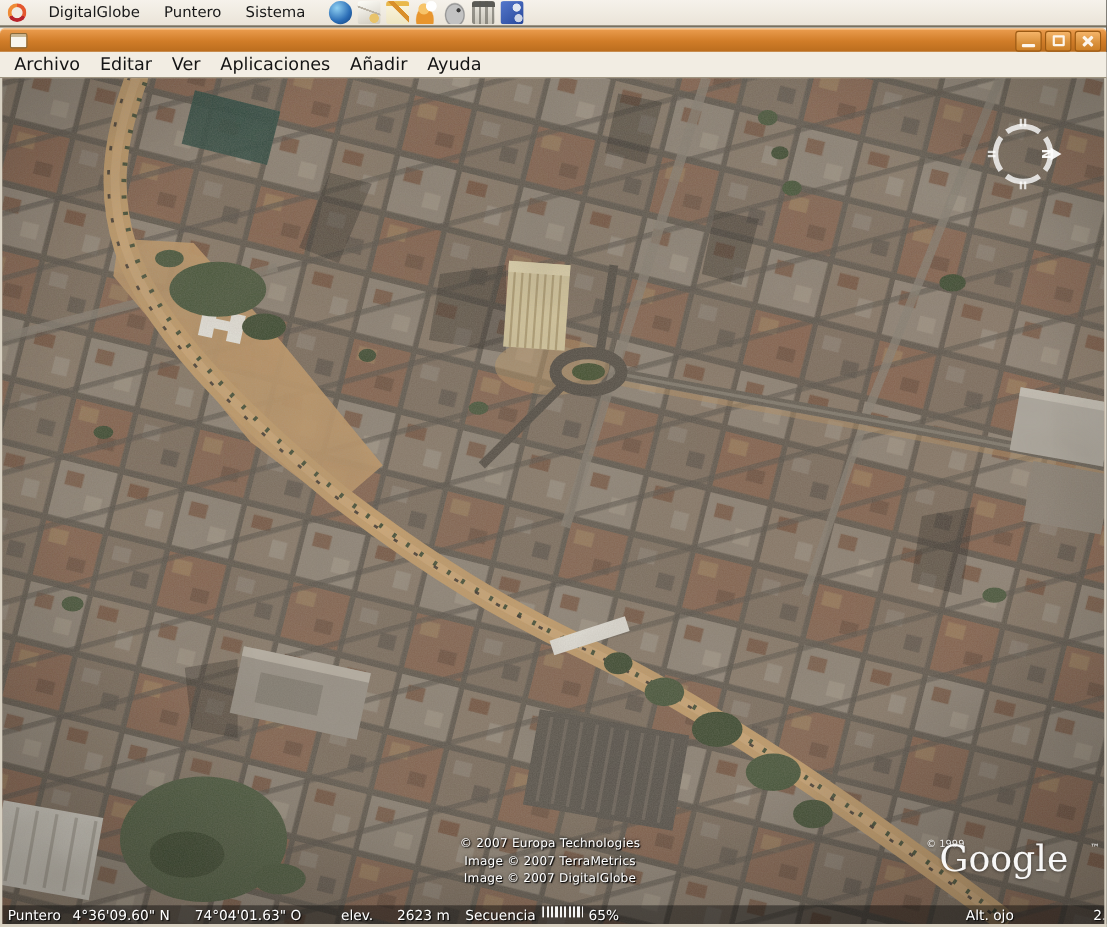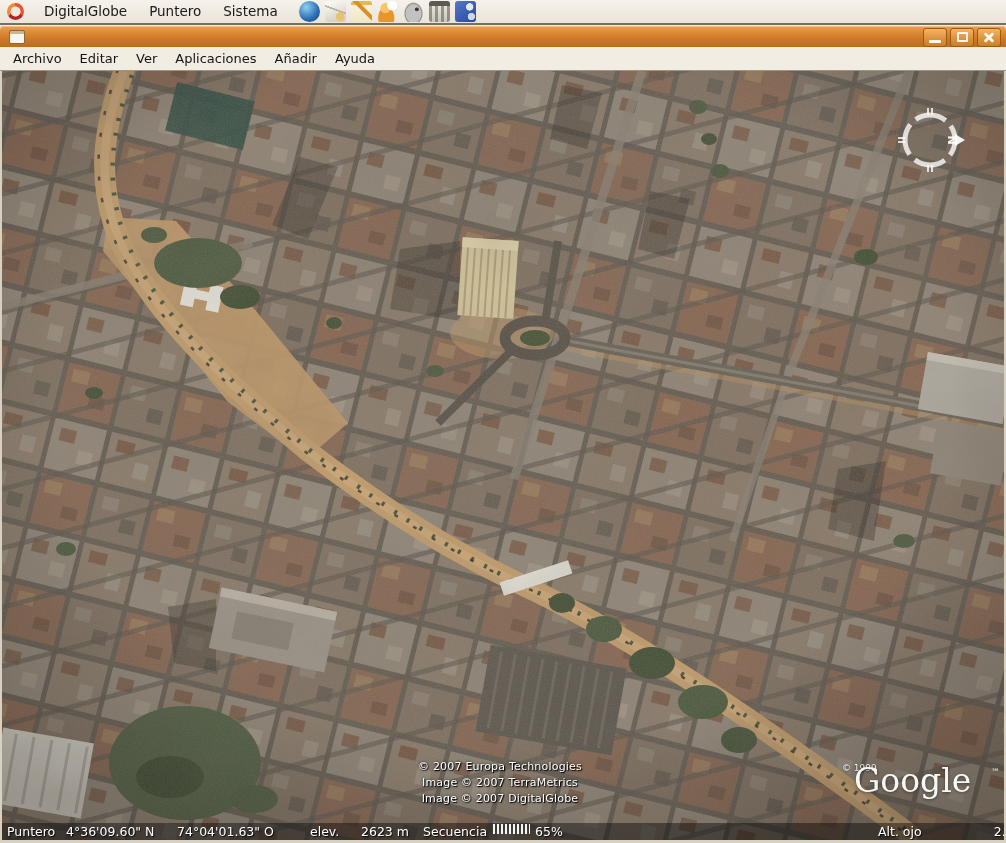--- a/index.html
+++ b/index.html
@@ -58,21 +58,21 @@
      background:#fdf6ec;border-radius:1px;}
   .max-glyph{position:absolute;left:6px;top:3px;width:7px;height:6px;
      border:2px solid #fdf6ec;border-radius:1px;}
   .x1,.x2{position:absolute;left:5px;top:7px;width:12px;height:3px;background:#fdf6ec;
      border-radius:1px;transform:rotate(45deg);}
   .x2{transform:rotate(-45deg);}
 
   
   #menubar{position:absolute;top:47px;left:0;width:1006px;height:23px;background:#f2ede3;
      border-bottom:1px solid #9e9480;display:flex;align-items:center;
-     font-size:13px;color:#141414;z-index:30;}
+     font-size:16px;color:#141414;z-index:30;}
   .mitem{padding:0 9px;line-height:23px;}
   .mitem:first-child{margin-left:4px;}
 
   
   .edge{position:absolute;background:#d8d1c2;z-index:25;}
   #edge-l{left:0;top:71px;width:2px;height:772px;}
   #edge-r{right:0;top:71px;width:2px;height:772px;}
   #edge-b{left:0;top:840px;width:1006px;height:3px;}
 
   

